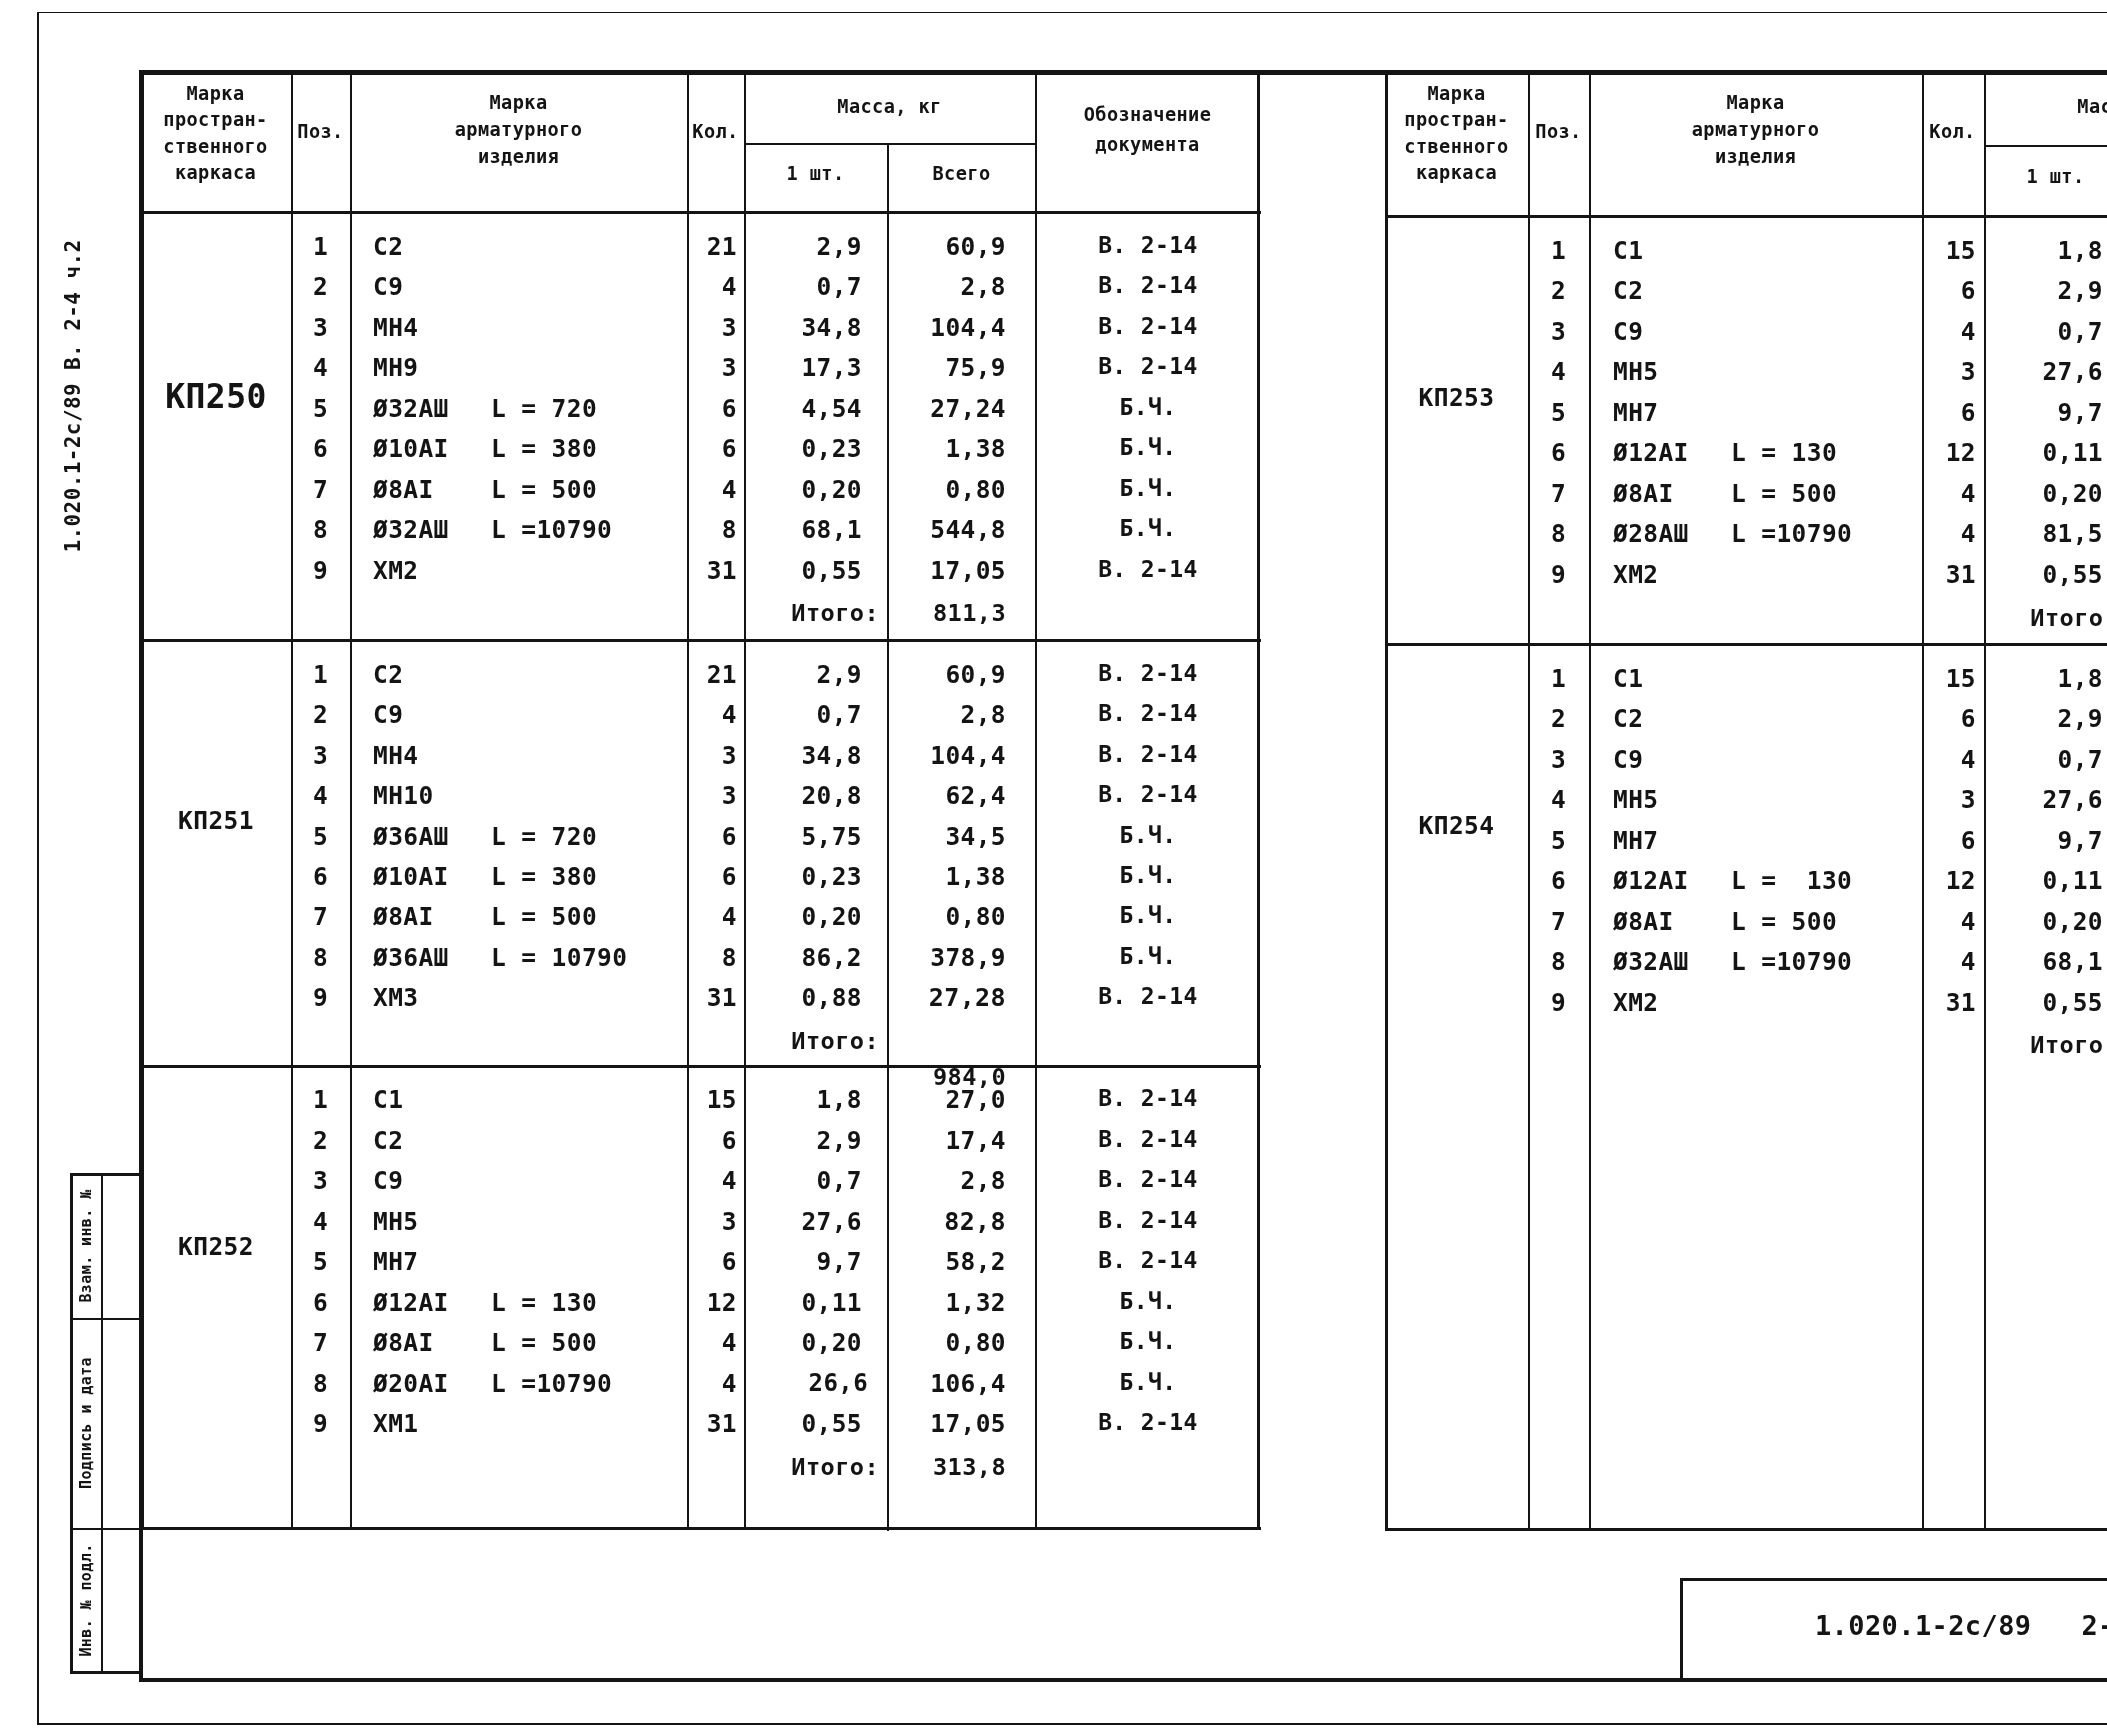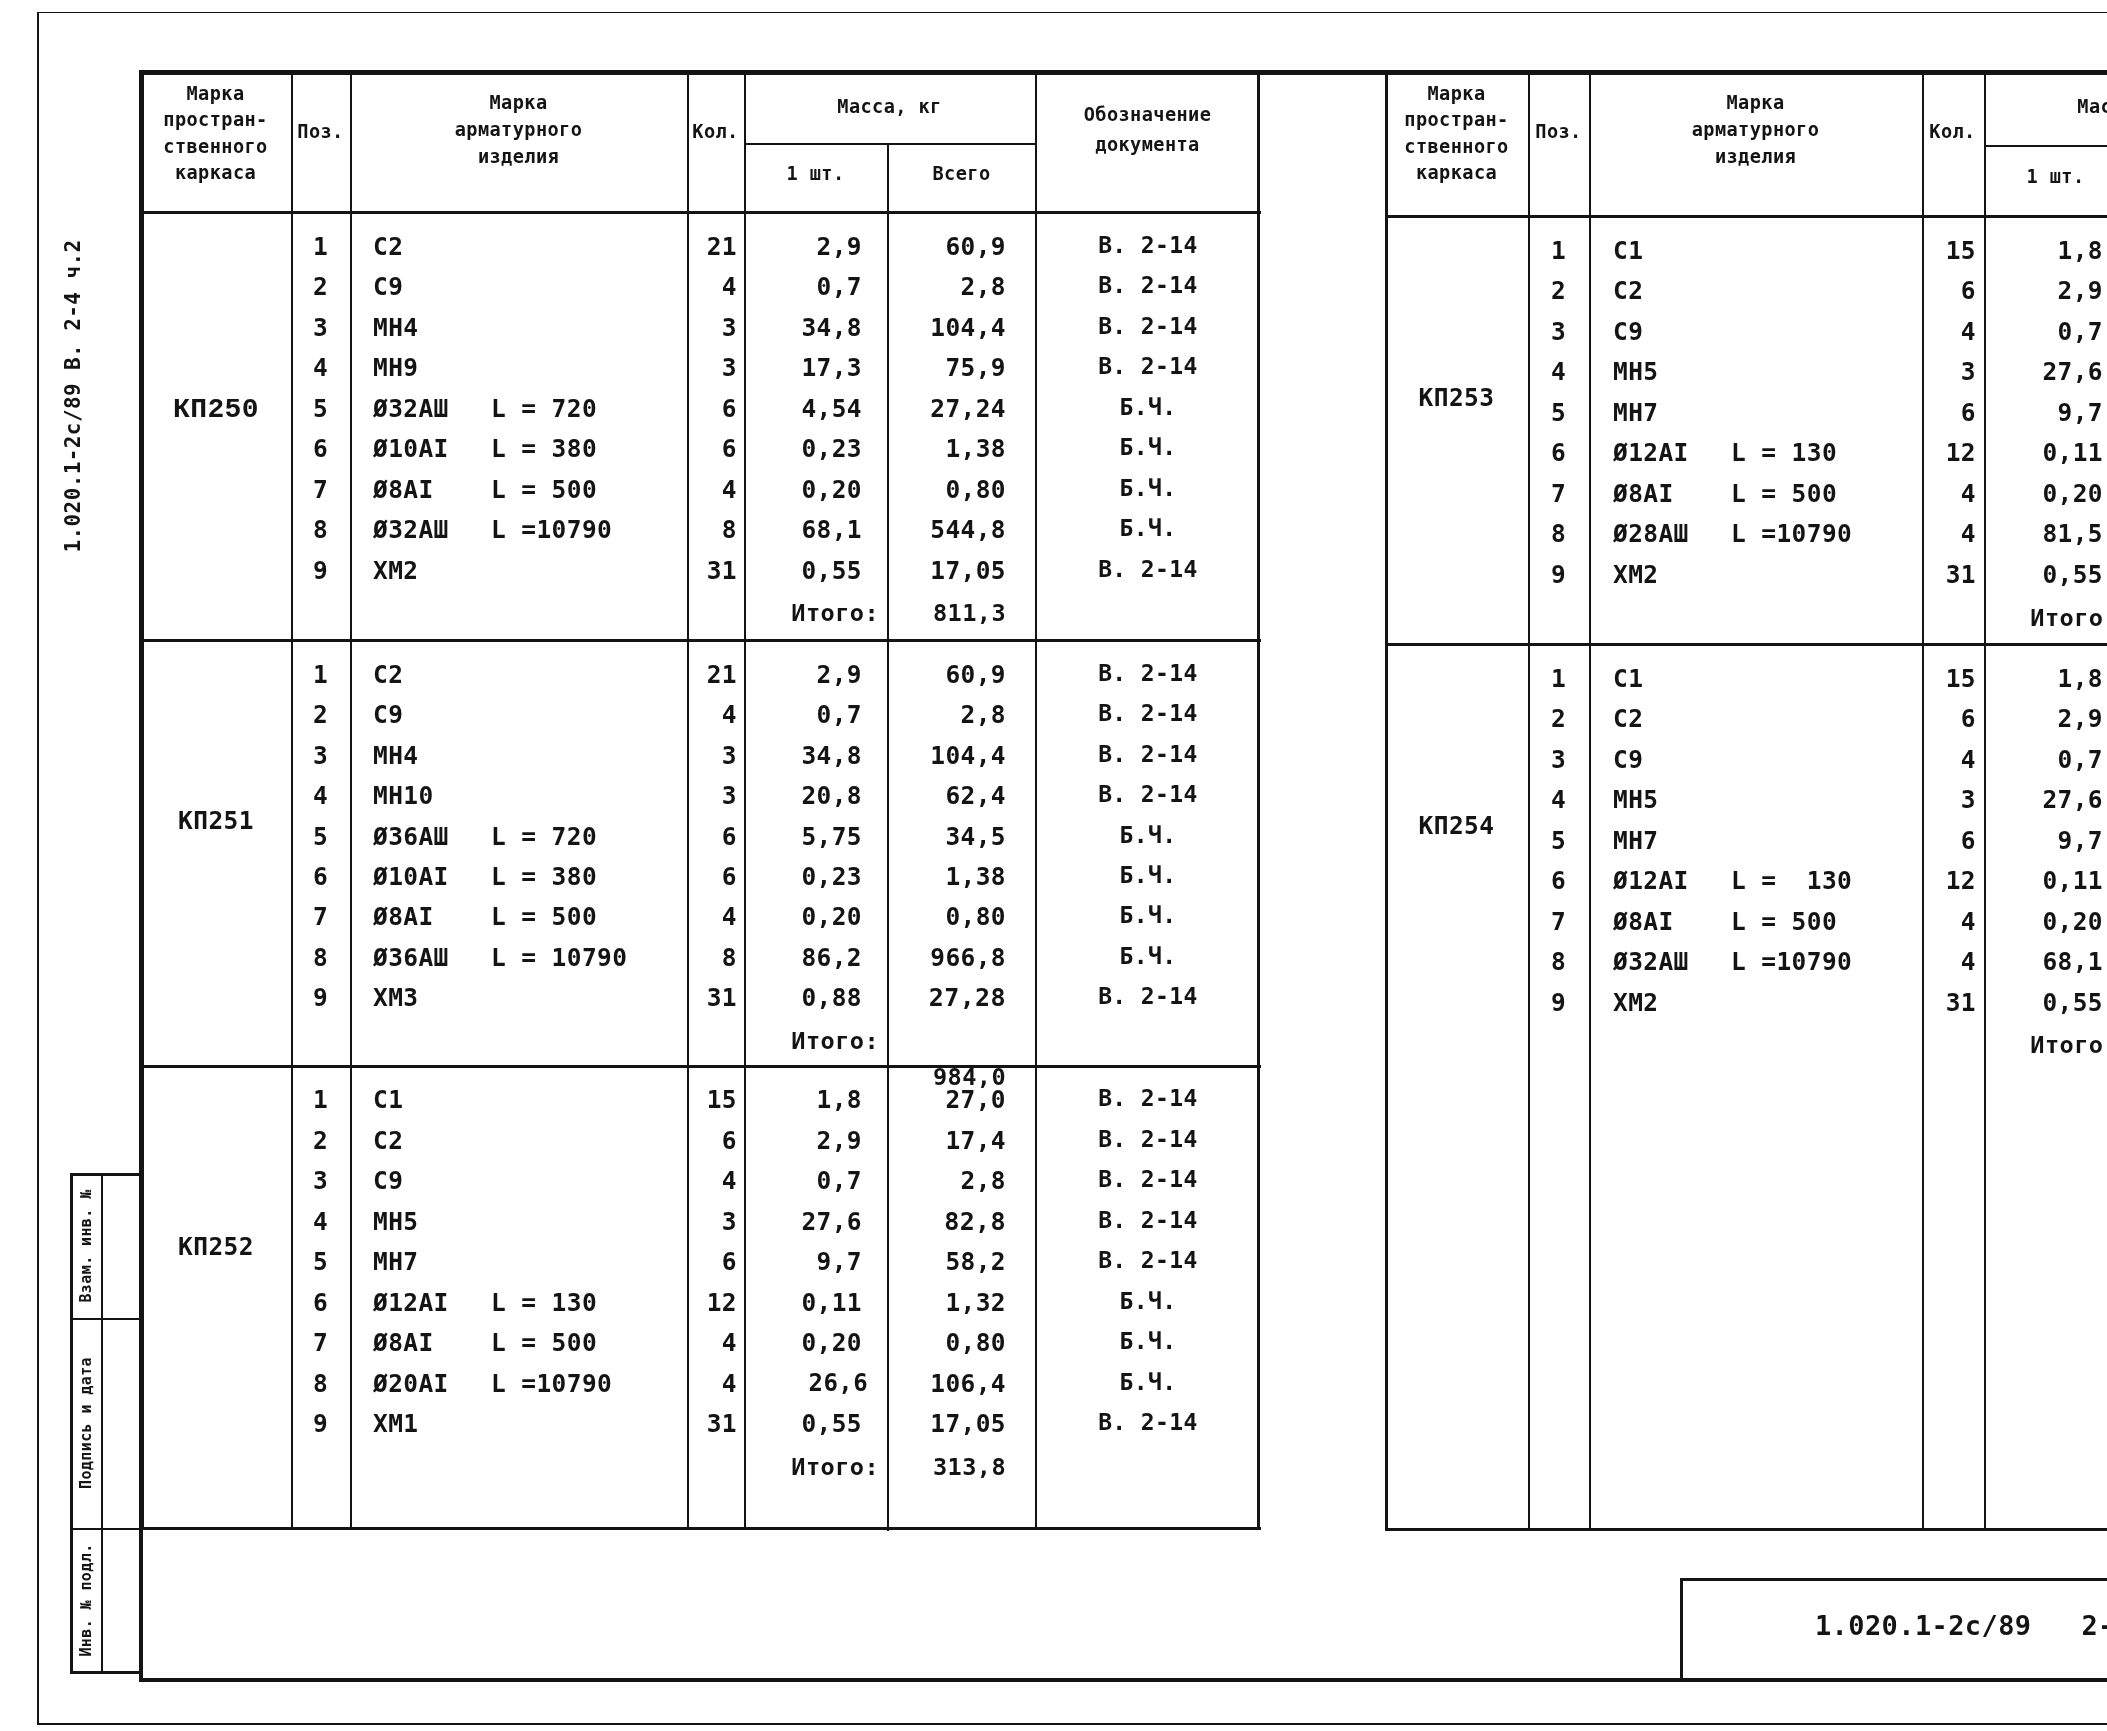--- a/index.html
+++ b/index.html
@@ -64,21 +64,21 @@
     <div class="tx c" style="left: 270px; top: 122px; width: 101px; font-size: 18.6px;">Поз.</div>
     <div class="tx c" style="left: 392px; top: 93px; width: 253px; font-size: 18.6px;">Марка</div>
     <div class="tx c" style="left: 392px; top: 120px; width: 253px; font-size: 18.6px;">арматурного</div>
     <div class="tx c" style="left: 392px; top: 147px; width: 253px; font-size: 18.6px;">изделия</div>
     <div class="tx c" style="left: 665px; top: 122px; width: 101px; font-size: 18.6px;">Кол.</div>
     <div class="tx c" style="left: 763px; top: 97px; width: 253px; font-size: 18.6px;">Масса, кг</div>
     <div class="tx c" style="left: 731px; top: 164px; width: 169px; font-size: 18.6px;">1 шт.</div>
     <div class="tx c" style="left: 877px; top: 164px; width: 169px; font-size: 18.6px;">Всего</div>
     <div class="tx c" style="left: 1021px; top: 105px; width: 253px; font-size: 18.6px;">Обозначение</div>
     <div class="tx c" style="left: 1021px; top: 135px; width: 253px; font-size: 18.6px;">документа</div>
-    <div class="tx c" style="left: 141px; top: 394px; width: 150px; font-size: 28px; font-family: Liberation Mono, monospace;">КП250</div>
+    <div class="tx c" style="left: 141px; top: 379px; width: 150px; font-size: 33px;">КП250</div>
     <div class="tx c" style="left: 291px; top: 233px; width: 59px; font-size: 24.5px;">1</div>
     <div class="tx" style="left: 373px; top: 233px; font-size: 24.5px;">С2</div>
     <div class="tx r" style="left: 670px; top: 233px; width: 67px; font-size: 24.5px;">21</div>
     <div class="tx r" style="left: 759px; top: 233px; width: 103px; font-size: 24.5px;">2,9</div>
     <div class="tx r" style="left: 890px; top: 233px; width: 116px; font-size: 24.5px;">60,9</div>
     <div class="tx c" style="left: 1035px; top: 233px; width: 226px; font-size: 23px;">В. 2-14</div>
     <div class="tx c" style="left: 291px; top: 273px; width: 59px; font-size: 24.5px;">2</div>
     <div class="tx" style="left: 373px; top: 273px; font-size: 24.5px;">С9</div>
     <div class="tx r" style="left: 670px; top: 273px; width: 67px; font-size: 24.5px;">4</div>
     <div class="tx r" style="left: 759px; top: 273px; width: 103px; font-size: 24.5px;">0,7</div>
@@ -176,21 +176,21 @@
     <div class="tx" style="left: 491px; top: 903px; font-size: 24.5px;">L = 500</div>
     <div class="tx r" style="left: 670px; top: 903px; width: 67px; font-size: 24.5px;">4</div>
     <div class="tx r" style="left: 759px; top: 903px; width: 103px; font-size: 24.5px;">0,20</div>
     <div class="tx r" style="left: 890px; top: 903px; width: 116px; font-size: 24.5px;">0,80</div>
     <div class="tx c" style="left: 1035px; top: 903px; width: 226px; font-size: 23px;">Б.Ч.</div>
     <div class="tx c" style="left: 291px; top: 944px; width: 59px; font-size: 24.5px;">8</div>
     <div class="tx" style="left: 373px; top: 944px; font-size: 24.5px;">Ø36АШ</div>
     <div class="tx" style="left: 491px; top: 944px; font-size: 24.5px;">L = 10790</div>
     <div class="tx r" style="left: 670px; top: 944px; width: 67px; font-size: 24.5px;">8</div>
     <div class="tx r" style="left: 759px; top: 944px; width: 103px; font-size: 24.5px;">86,2</div>
-    <div class="tx r" style="left: 890px; top: 944px; width: 116px; font-size: 24.5px;">966,8</div>
+    <div class="tx r" style="left: 890px; top: 944px; width: 116px; font-size: 24.5px;">378,9</div>
     <div class="tx c" style="left: 1035px; top: 944px; width: 226px; font-size: 23px;">Б.Ч.</div>
     <div class="tx c" style="left: 291px; top: 984px; width: 59px; font-size: 24.5px;">9</div>
     <div class="tx" style="left: 373px; top: 984px; font-size: 24.5px;">ХМ3</div>
     <div class="tx r" style="left: 670px; top: 984px; width: 67px; font-size: 24.5px;">31</div>
     <div class="tx r" style="left: 759px; top: 984px; width: 103px; font-size: 24.5px;">0,88</div>
     <div class="tx r" style="left: 890px; top: 984px; width: 116px; font-size: 25px;">27,28</div>
     <div class="tx c" style="left: 1035px; top: 984px; width: 226px; font-size: 23px;">В. 2-14</div>
     <div class="tx r" style="left: 755px; top: 1028px; width: 124px; font-size: 23.6px;">Итого:</div>
     <div class="tx r" style="left: 890px; top: 1028px; width: 116px; font-size: 23.6px; margin-top: 36px;">984,0</div>
     <div class="tx c" style="left: 141px; top: 1233px; width: 150px; font-size: 24.5px;">КП252</div>

